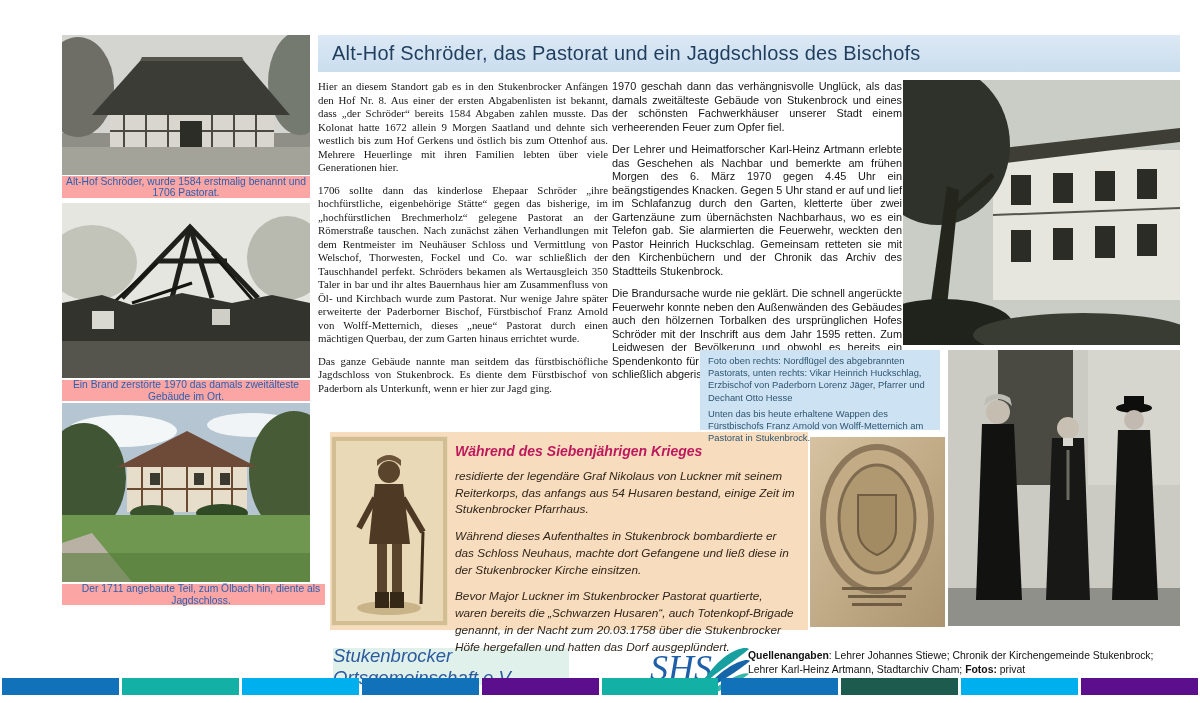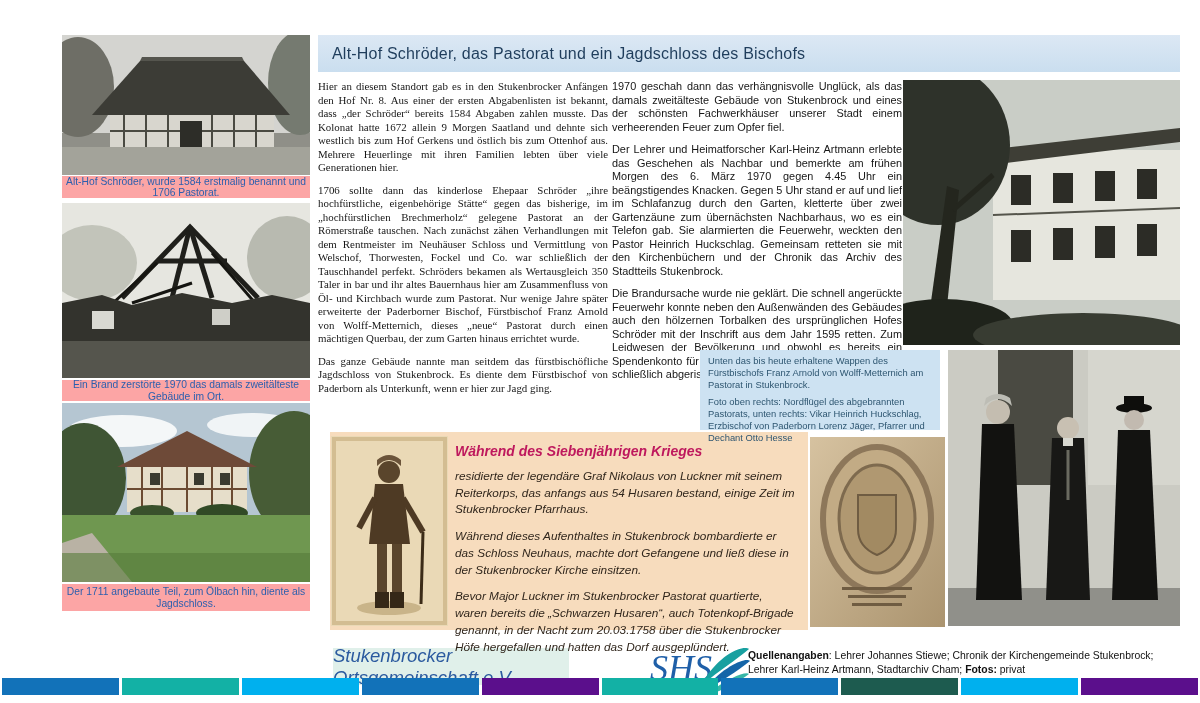--- a/index.html
+++ b/index.html
@@ -8,21 +8,21 @@
     font-family:"Liberation Sans", sans-serif;color:#1a1a1a;overflow:hidden;
     margin:0 auto;
   }
   
   .title-bar{
     position:absolute;left:318px;top:35px;width:862px;height:37px;
     background:linear-gradient(#dce8f4,#cadeef);
     display:flex;align-items:center;
   }
   .title-bar h1{
-    margin:0 0 0 14px;font-size:16px;font-weight:400;color:#1f3d5c;
+    margin:0 0 0 14px;font-size:20px;font-weight:400;color:#1f3d5c;
     letter-spacing:.2px;white-space:nowrap;
   }
   
   .photo{position:absolute;overflow:hidden;background:#bbb;}
   .cap-strip{
     position:absolute;left:62px;width:248px;background:#fca5a5;color:#2b5fae;
     font-size:10.3px;display:flex;align-items:center;justify-content:center;
     text-align:center;line-height:1.1;
   }
   
@@ -144,21 +144,21 @@
       <rect x="88" y="70" width="10" height="12" fill="#3a3a30"></rect>
       <rect x="132" y="70" width="10" height="12" fill="#3a3a30"></rect>
       <rect x="158" y="70" width="10" height="12" fill="#3a3a30"></rect>
       <ellipse cx="90" cy="110" rx="22" ry="8" fill="#39512c"></ellipse>
       <ellipse cx="160" cy="110" rx="26" ry="9" fill="#314a26"></ellipse>
       <rect y="112" width="248" height="67" fill="#6f9750"></rect>
       <polygon points="0,179 70,179 30,130 0,140" fill="#b9b2a4"></polygon>
       <rect y="150" width="248" height="29" fill="#567b3b" opacity="0.6"></rect>
     </svg>
   </div>
-  <div class="cap-strip" style="top:584px;height:27px;">Der 1711 angebaute Teil, zum Ölbach hin, diente als Jagdschloss.</div>
+  <div class="cap-strip" style="top:584px;height:21px;padding-left:15px;">Der 1711 angebaute Teil, zum Ölbach hin, diente als Jagdschloss.</div>
 
   <div class="col" style="left:318px;font-family:Liberation Serif, serif;">
     <p>Hier an diesem Standort gab es in den Stukenbrocker Anfängen den Hof Nr. 8. Aus einer der ersten Abgabenlisten ist bekannt, dass „der Schröder“ bereits 1584 Abgaben zahlen musste. Das Kolonat hatte 1672 allein 9 Morgen Saatland und dehnte sich westlich bis zum Hof Gerkens und östlich bis zum Ottenhof aus. Mehrere Heuerlinge mit ihren Familien lebten über viele Generationen hier.</p>
     <p>1706 sollte dann das kinderlose Ehepaar Schröder „ihre hochfürstliche, eigenbehörige Stätte“ gegen das bisherige, im „hochfürstlichen Brechmerholz“ gelegene Pastorat an der Römerstraße tauschen. Nach zunächst zähen Verhandlungen mit dem Rentmeister im Neuhäuser Schloss und Vermittlung von Welschof, Thorwesten, Fockel und Co. war schließlich der Tauschhandel perfekt. Schröders bekamen als Wertausgleich 350 Taler in bar und ihr altes Bauernhaus hier am Zusammenfluss von Öl- und Kirchbach wurde zum Pastorat. Nur wenige Jahre später erweiterte der Paderborner Bischof, Fürstbischof Franz Arnold von Wolff-Metternich, dieses „neue“ Pastorat durch einen mächtigen Querbau, der zum Garten hinaus errichtet wurde.</p>
     <p>Das ganze Gebäude nannte man seitdem das fürstbischöfliche Jagdschloss von Stukenbrock. Es diente dem Fürstbischof von Paderborn als Unterkunft, wenn er hier zur Jagd ging.</p>
   </div>
   <div class="col" style="left:612px;">
     <p>1970 geschah dann das verhängnisvolle Unglück, als das damals zweitälteste Gebäude von Stukenbrock und eines der schönsten Fachwerkhäuser unserer Stadt einem verheerenden Feuer zum Opfer fiel.</p>
     <p>Der Lehrer und Heimatforscher Karl-Heinz Artmann erlebte das Geschehen als Nachbar und bemerkte am frühen Morgen des 6. März 1970 gegen 4.45 Uhr ein beängstigendes Knacken. Gegen 5 Uhr stand er auf und lief im Schlafanzug durch den Garten, kletterte über zwei Gartenzäune zum übernächsten Nachbarhaus, wo es ein Telefon gab. Sie alarmierten die Feuerwehr, weckten den Pastor Heinrich Huckschlag. Gemeinsam retteten sie mit den Kirchenbüchern und der Chronik das Archiv des Stadtteils Stukenbrock.</p>
     <p>Die Brandursache wurde nie geklärt. Die schnell angerückte Feuerwehr konnte neben den Außenwänden des Gebäudes auch den hölzernen Torbalken des ursprünglichen Hofes Schröder mit der Inschrift aus dem Jahr 1595 retten. Zum Leidwesen der Bevölkerung und obwohl es bereits ein Spendenkonto für den Wiederaufbau gab, wurde die Ruine schließlich abgerissen.</p>
@@ -184,22 +184,22 @@
       </g>
       <ellipse cx="35" cy="65" rx="72" ry="80" fill="#2e322a"></ellipse>
       <polygon points="22,265 40,265 56,110 44,106" fill="#24261e"></polygon>
       <line x1="50" y1="130" x2="90" y2="95" stroke="#24261e" stroke-width="5"></line>
       <ellipse cx="40" cy="245" rx="70" ry="26" fill="#1f231b"></ellipse>
       <ellipse cx="180" cy="255" rx="110" ry="22" fill="#383c32"></ellipse>
     </svg>
   </div>
 
   <div class="caption-box">
+    <p>Foto oben rechts: Nordflügel des abgebrannten Pastorats, unten rechts: Vikar Heinrich Huckschlag, Erzbischof von Paderborn Lorenz Jäger, Pfarrer und Dechant Otto Hesse</p>
     <p>Unten das bis heute erhaltene Wappen des Fürstbischofs Franz Arnold von Wolff-Metternich am Pastorat in Stukenbrock.</p>
-    <p>Foto oben rechts: Nordflügel des abgebrannten Pastorats, unten rechts: Vikar Heinrich Huckschlag, Erzbischof von Paderborn Lorenz Jäger, Pfarrer und Dechant Otto Hesse</p>
   </div>
 
   <div class="photo" style="left:948px;top:350px;width:232px;height:276px;">
     <svg viewBox="0 0 232 276" width="232" height="276" preserveAspectRatio="none">
       <rect width="232" height="276" fill="#cbcbc3"></rect>
       <rect x="50" y="0" width="75" height="135" fill="#4a4a42"></rect>
       <rect x="140" y="0" width="92" height="135" fill="#d6d6ce"></rect>
       <rect y="238" width="232" height="38" fill="#90908a"></rect>
 
       <circle cx="50" cy="62" r="12" fill="#c4bdb0"></circle>

